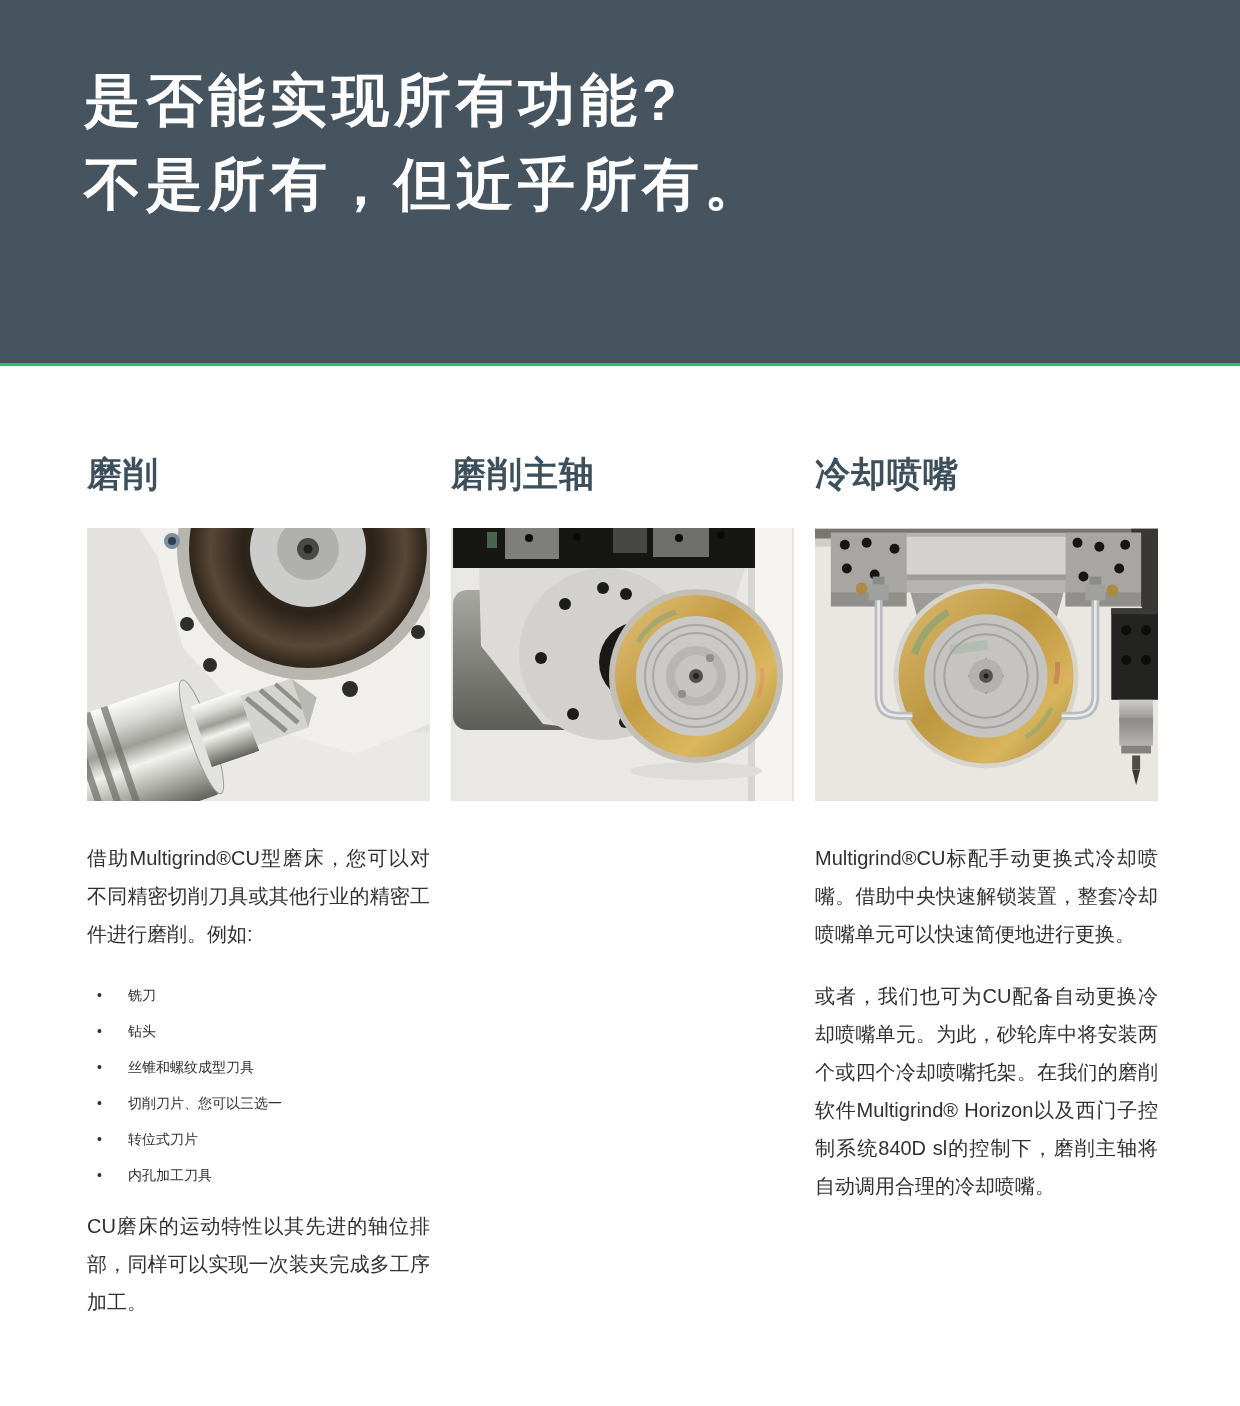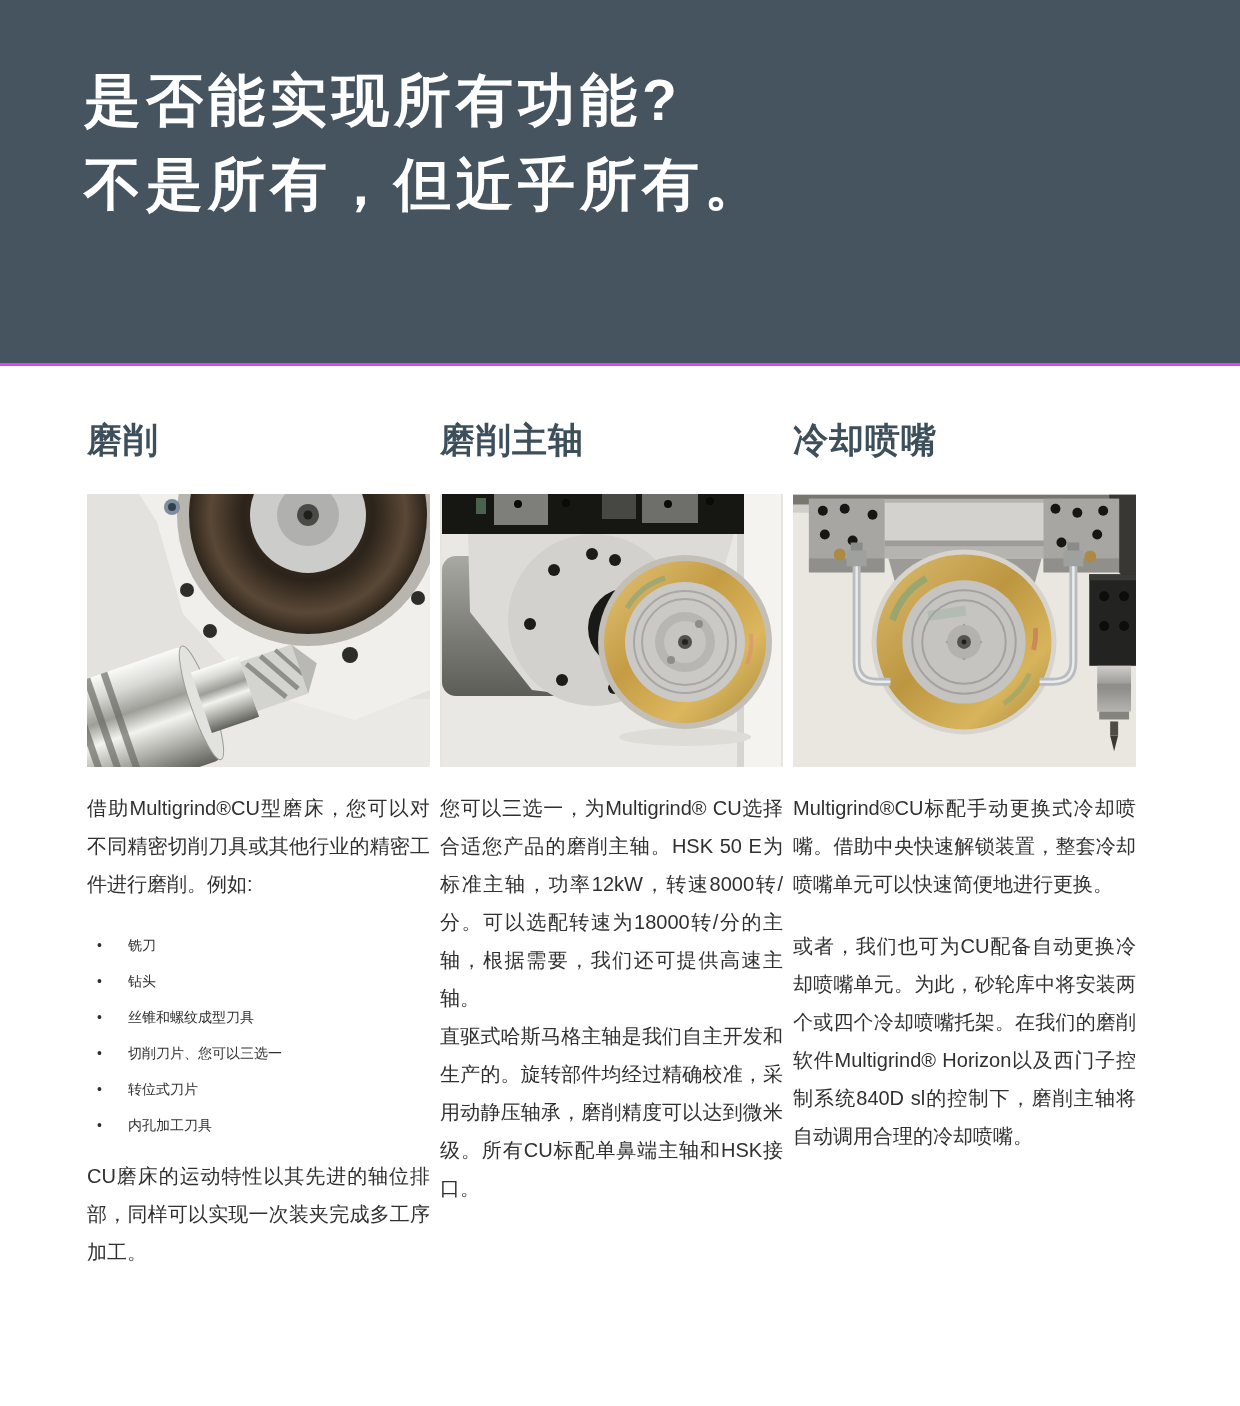--- a/index.html
+++ b/index.html
@@ -7,53 +7,53 @@
     width:1240px; height:1406px; overflow:hidden;
     background:#ffffff;
     font-family:"Liberation Sans","DejaVu Sans",sans-serif;
     -webkit-font-smoothing:antialiased;
   }
   
   .hero {
     box-sizing:border-box;
     height:366px;
     background:#46545f;
-    border-bottom:3px solid #d946ef;
+    border-bottom:3px solid #22c55e;
     padding:58px 40px 0 84px;
   }
   .hero-title {
     color:#ffffff;
     font-size:57px;
     line-height:84px;
     font-weight:bold;
     letter-spacing:5px;
     margin:0;
   }
   
   .content {
     display:flex;
-    gap:10px;
-    padding:54px 82px 0 87px;
+    gap:21px;
+    padding:88px 82px 0 87px;
   }
   .col { width:343px; flex:0 0 343px; }
   .col-heading {
     margin:0 0 34px 0;
     font-size:35px;
     line-height:40px;
     font-weight:bold;
     letter-spacing:1px;
     color:#3e4f5c;
   }
   .photo {
     width:343px; height:273px;
     overflow:hidden;
     background:#e6e5e1;
   }
   .photo svg { display:block; width:100%; height:100%; }
-  .body-text { margin-top:22px; }
+  .body-text { margin-top:38px; }
   .body-text p {
     margin:0;
     font-size:20px;
     line-height:38px;
     color:#303030;
     text-align:justify;
   }
   .gap-before { margin-top:24px !important; }
   .closing { margin-top:14px !important; }
   ul.bullets {
@@ -206,24 +206,20 @@
           <circle r="7" fill="#54504c"></circle>
           <circle r="3" fill="#26231f"></circle>
           <circle cx="14" cy="-18" r="4" fill="#8e8d89"></circle>
           <circle cx="-14" cy="18" r="4" fill="#8e8d89"></circle>
           <path d="M -58 -34 A 67 67 0 0 1 -20 -64" fill="none" stroke="#73a083" stroke-width="5" opacity="0.5"></path>
           <path d="M 62 22 A 66 66 0 0 0 66 -8" fill="none" stroke="#d98a77" stroke-width="4" opacity="0.5"></path>
         </g>
       </svg>
     </div>
 
-    <div class="body-text">
-      <p>您可以三选一，为Multigrind® CU选择合适您产品的磨削主轴。HSK 50 E为标准主轴，功率12kW，转速8000转/分。可以选配转速为18000转/分的主轴，根据需要，我们还可提供高速主轴。</p>
-      <p>直驱式哈斯马格主轴是我们自主开发和生产的。旋转部件均经过精确校准，采用动静压轴承，磨削精度可以达到微米级。所有CU标配单鼻端主轴和HSK接口。</p>
-    </div>
   </div>
 
   <div class="col">
     <h2 class="col-heading">冷却喷嘴</h2>
 
     <div class="photo">
       <svg viewBox="0 0 345 273">
         <defs>
           <linearGradient id="g3-gold" x1="0" y1="0" x2="1" y2="1">
             <stop offset="0%" stop-color="#dcbd72"></stop>

